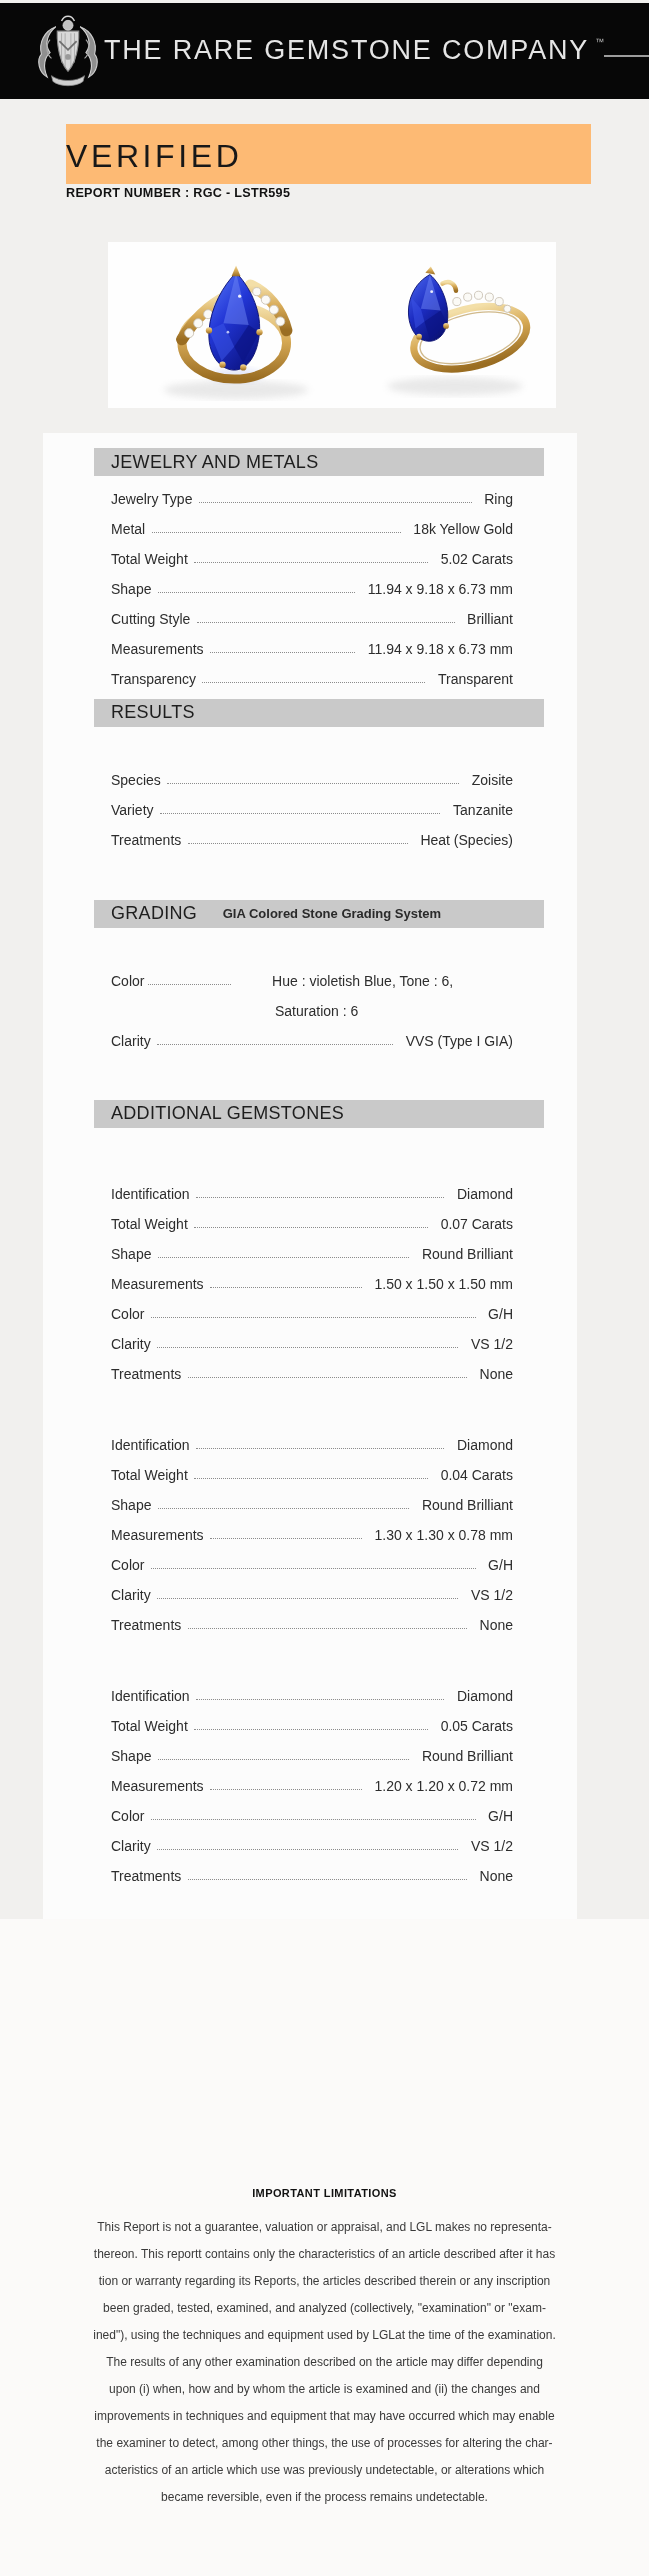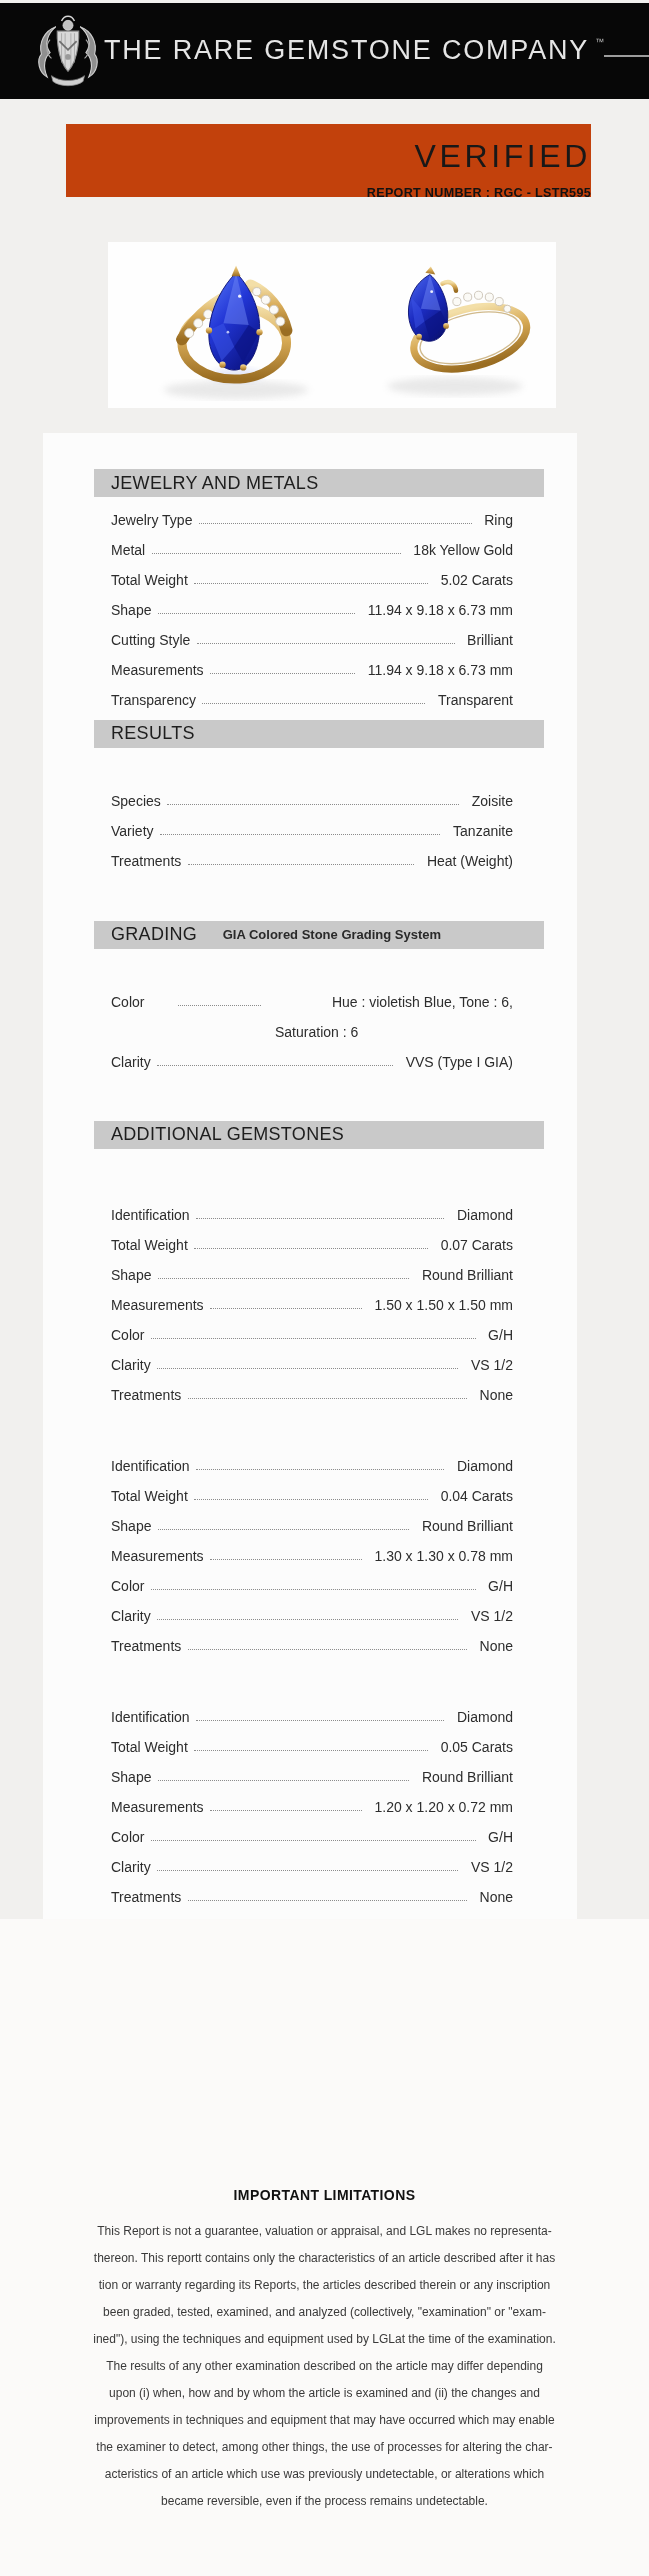--- a/index.html
+++ b/index.html
@@ -20,22 +20,22 @@
   .brand-line{display:flex;align-items:flex-start;}
   .brand{
     font-size:27px;color:#e5e5e5;letter-spacing:1.8px;font-weight:400;white-space:nowrap;
   }
   .tm{font-size:9px;color:#bdbdbd;margin-left:6.3px;margin-top:1.8px;}
   .subtitle-line{display:flex;align-items:center;margin-top:10px;}
   .dash{width:47px;height:1.8px;background:#9c9c9c;}
   .subtitle{font-size:13.5px;color:#d8d8d8;letter-spacing:2.7px;margin:0 12.6px;white-space:nowrap;}
   
   .verified-panel{
-    position:absolute;top:124px;left:66px;width:525px;height:73px;
-    background:#c2410c;text-align:right;
+    position:absolute;top:124px;left:66px;width:525px;height:60px;
+    background:#fdba74;text-align:left;
   }
   .verified{margin-top:14.4px;font-size:32px;letter-spacing:3.6px;color:#181818;font-weight:500;}
   .report-number{margin-top:10.8px;font-size:12.6px;font-weight:bold;letter-spacing:0.3px;color:#121212;}
   
   .photos{
     position:absolute;top:242px;left:108px;width:448px;height:166px;
     background:#fefefe;display:flex;
   }
   .photo{flex:0 0 auto;height:166px;}
   
@@ -45,48 +45,48 @@
   }
   .bar{
     margin-left:51px;width:450px;height:28px;background:#c9c9c9;
     display:flex;align-items:center;box-sizing:border-box;padding-left:17px;
   }
   .bar-title{font-size:18px;color:#1e1e1e;letter-spacing:0.3px;white-space:nowrap;}
   .bar-sub{font-size:13px;color:#2a2a2a;margin-left:12.6px;white-space:nowrap;font-weight:bold;}
   .rows{margin-left:68px;width:402px;}
   .row{
     display:flex;align-items:flex-end;height:30px;box-sizing:border-box;padding-bottom:4.5px;
-    font-size:14px;color:#2d2d2d;justify-content:space-between;
+    font-size:14px;color:#2d2d2d;
   }
   .lbl{white-space:nowrap;}
   .val{white-space:nowrap;}
   .dots{
     flex:1 1 auto;min-width:10.8px;border-bottom:1.8px dotted #8c8c8c;
     margin:0 12.6px 3.6px 6.3px;align-self:flex-end;
   }
   .dots-fixed{
     width:83px;border-bottom:1.8px dotted #8c8c8c;margin:0 0 3.6px 3.6px;align-self:flex-end;
   }
   .g-val{margin-left:41px;white-space:nowrap;}
   .g-row2{padding-left:164px;}
-  .sec-jewelry .bar{margin-top:36px;}
+  .sec-jewelry .bar{margin-top:15px;}
   .sec-jewelry .rows{margin-top:5.4px;}
   .sec-results .bar{margin-top:7.2px;}
   .sec-results .rows{margin-top:36px;}
   .sec-grading .bar{margin-top:47px;gap:13px;}
   .sec-grading .rows{margin-top:36px;}
   .sec-additional .bar{margin-top:46px;}
   .stone-1{margin-top:49px;}
   .stone-2,.stone-3{margin-top:41px;}
   
   .bottom-sheet{position:absolute;top:1919px;left:0;width:649px;height:657px;background:#fbfaf9;}
   .limitations{
     position:absolute;top:2187px;left:54px;width:541px;text-align:center;
   }
-  .limitations-title{font-size:14px;font-weight:bold;color:#111;letter-spacing:0.4px;margin-bottom:15.3px;}
+  .limitations-title{font-size:11px;font-weight:bold;color:#111;letter-spacing:0.4px;margin-bottom:15.3px;}
   .limitation-line{font-size:12px;color:#3a3a3a;line-height:27px;white-space:nowrap;}
 </style>
 </head>
 <body>
 
 <div class="header">
   <svg class="crest" viewBox="0 0 100 110" aria-hidden="true">
     <g fill="none" stroke="#b9b9b9" stroke-width="1.6">
       <path d="M33,22 C17,28 9,44 13,60 C6,68 9,85 21,92 C14,76 18,64 25,58 C16,46 22,31 33,22 Z" fill="#8f8f8f" stroke="#cfcfcf"></path>
       <path d="M67,22 C83,28 91,44 87,60 C94,68 91,85 79,92 C86,76 82,64 75,58 C84,46 78,31 67,22 Z" fill="#8f8f8f" stroke="#cfcfcf"></path>
@@ -266,21 +266,21 @@
           <span class="val">Zoisite</span>
         </div>
       <div class="row">
           <span class="lbl">Variety</span>
           <span class="dots"></span>
           <span class="val">Tanzanite</span>
         </div>
       <div class="row">
           <span class="lbl">Treatments</span>
           <span class="dots"></span>
-          <span class="val">Heat (Weight)</span>
+          <span class="val">Heat (Species)</span>
         </div>
     </div>
   </div>
 
   <div class="sec-grading">
     <div class="bar">
       <span class="bar-title">GRADING</span>
       <span class="bar-sub">GIA Colored Stone Grading System</span>
     </div>
     <div class="rows">

